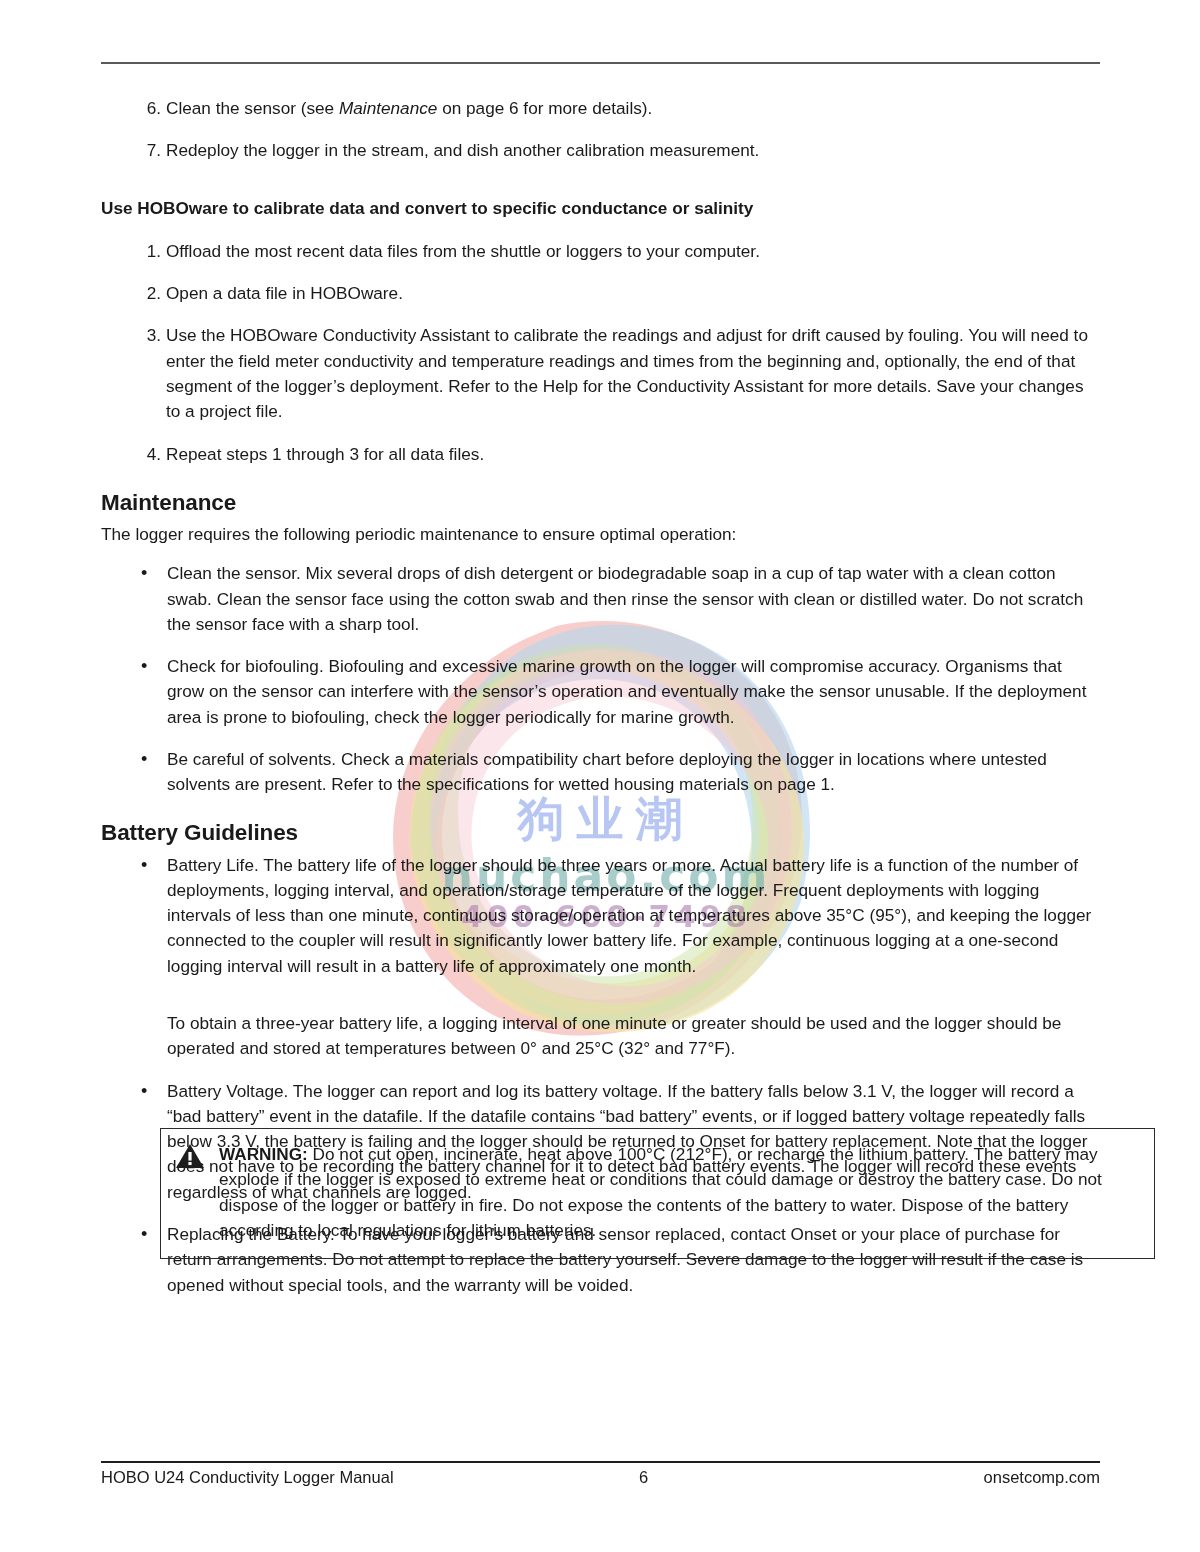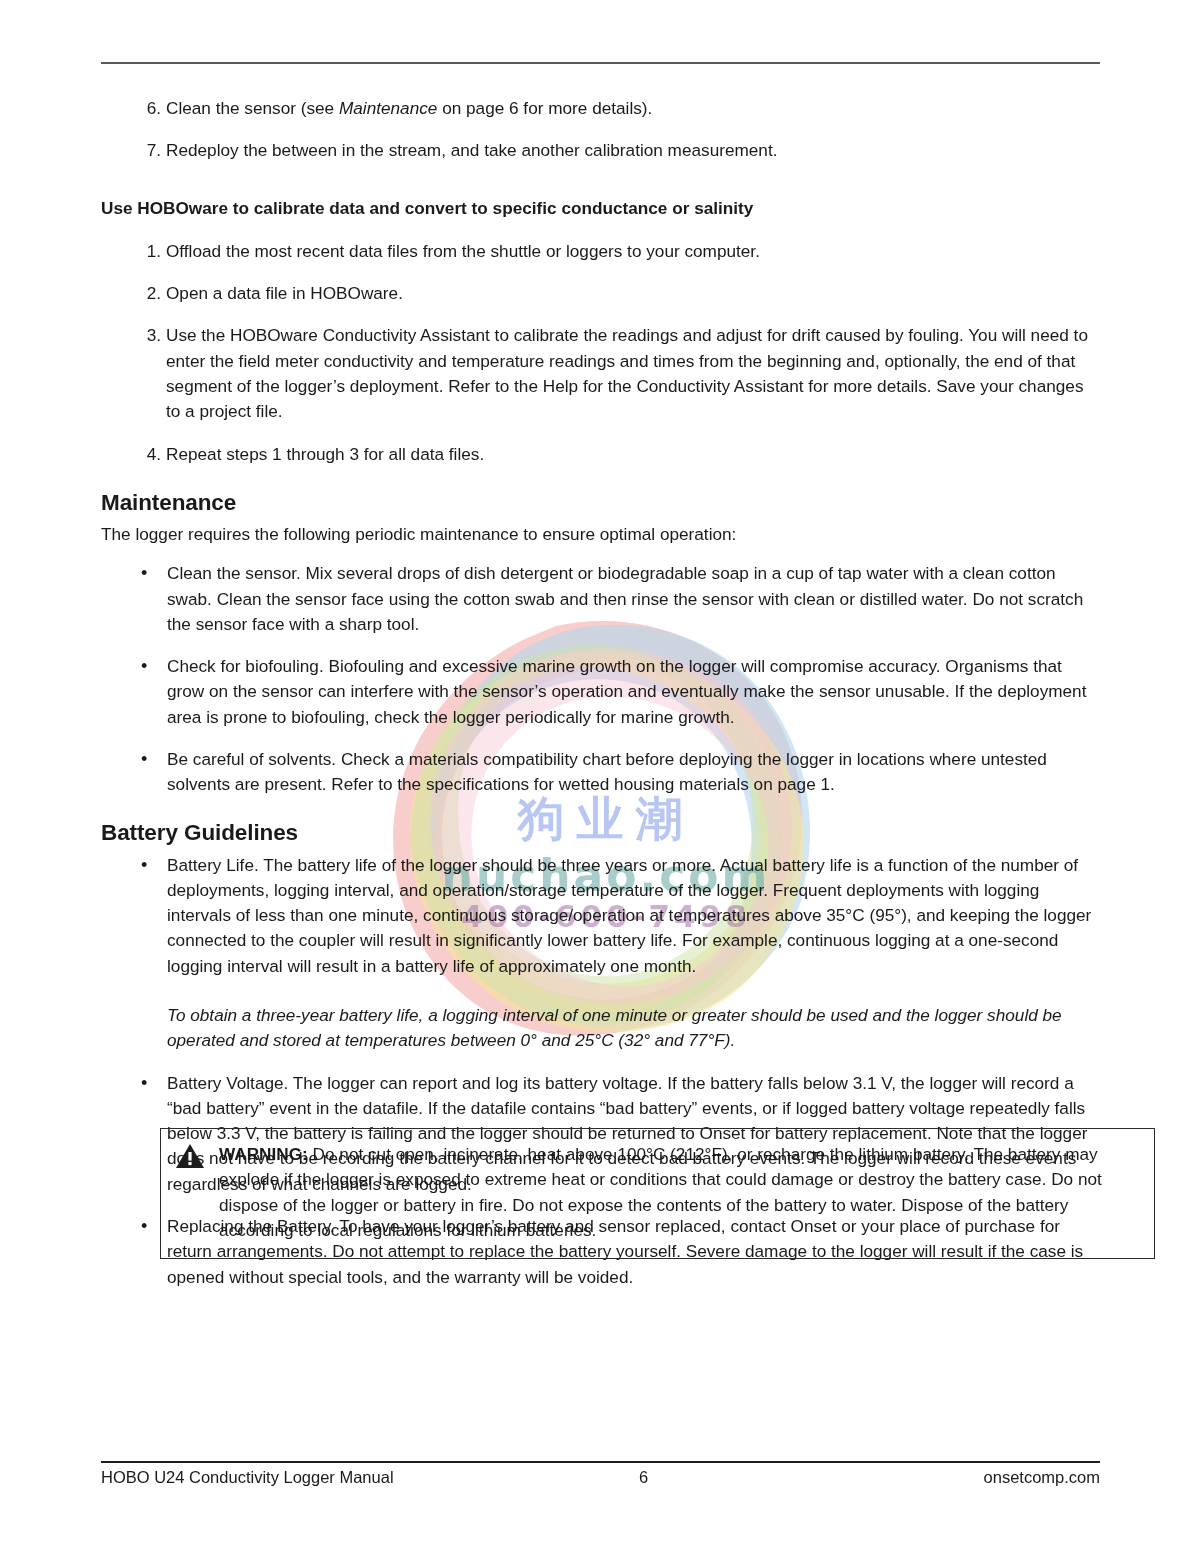--- a/index.html
+++ b/index.html
@@ -148,22 +148,21 @@
   }
   .ul-item .dot {
     position: absolute;
     left: 40px;
     top: -1px;
     font-size: 18px;
     line-height: 1.47;
   }
   .ul-item .lead { font-weight: normal; }
   .ul-item p.cont {
-    margin-top: 24px;
-    font-style: italic;
+    margin-top: 32px;
   }
 
   .spaced { margin-bottom: 21px; }
 
   
   .warning-box {
     position: absolute;
     left: 160px;
     top: 1128px;
     width: 995px;
@@ -242,21 +241,21 @@
 
     <div class="header-rule"></div>
 
     <div class="body-area">
 
       <ol class="ol-list">
         <li class="ol-item">
           <span class="num">6.</span><span>Clean the sensor (see </span><i class="ital">Maintenance</i><span> on page 6 for more details).</span>
         </li>
         <li class="ol-item spaced">
-          <span class="num">7.</span><span>Redeploy the between in the stream, and take another calibration measurement.</span>
+          <span class="num">7.</span><span>Redeploy the logger in the stream, and dish another calibration measurement.</span>
         </li>
       </ol>
 
       <p class="sub-head">Use HOBOware to calibrate data and convert to specific conductance or salinity</p>
 
       <ol class="ol-list">
         <li class="ol-item">
           <span class="num">1.</span><span>Offload the most recent data files from the shuttle or loggers to your computer.</span>
         </li>
         <li class="ol-item">

